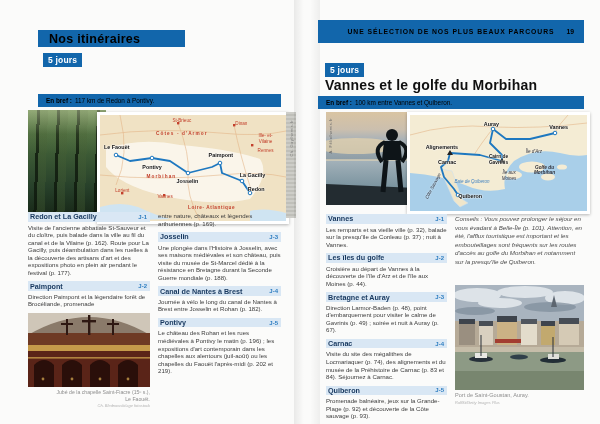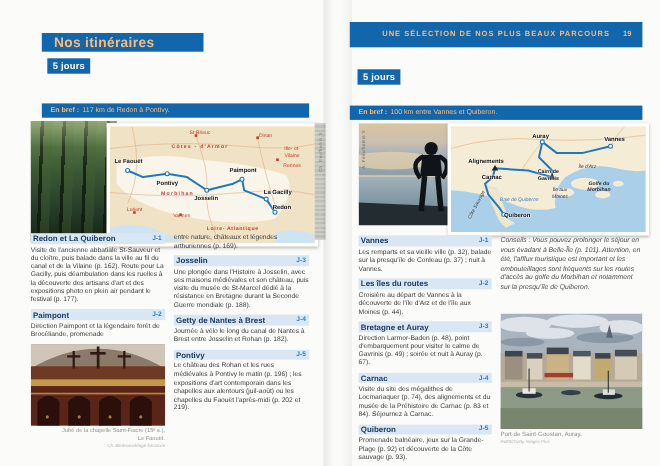--- a/index.html
+++ b/index.html
@@ -4,21 +4,21 @@
 <style>
   html,body{margin:0;padding:0;}
   body{
     width:600px;height:424px;position:relative;overflow:hidden;
     background:#fbfbfa;
     font-family:"Liberation Sans", sans-serif;
     -webkit-font-smoothing:antialiased;
   }
   .abs{position:absolute;}
   
-  .blue-bar{background:#1266ab;color:#fdba74;}
+  .blue-bar{background:#1266ab;color:#000000;}
   .badge{
     position:absolute;background:#1266ab;color:#fff;
     font-size:8.5px;font-weight:bold;padding:2px 5px 2px 5px;letter-spacing:.2px;
   }
   .page-title{position:absolute;font-weight:bold;color:#101010;font-size:14px;line-height:1.12;letter-spacing:.2px;}
   .enbref{position:absolute;display:flex;align-items:center;font-size:6.4px;}
   .enbref b{margin-right:3px;font-weight:bold;}
   .sec{margin-top:5px;}
   .sec:first-child{margin-top:0;}
   .sec-head{
@@ -131,21 +131,21 @@
     <span class="ml stop" style="left:84%;top:70%;">Redon</span>
   </div>
 
   <div class="gray-strip">
     <span class="vtext" style="position:absolute;left:3px;top:8px;">Ch. Guy/hemis.fr</span>
   </div>
 
   <div class="abs" style="left:28px;top:212px;width:122px;">
     <div class="sec">
       <div class="sec-head">
-        <span class="sec-title">Redon et La Quiberon</span>
+        <span class="sec-title">Redon et La Gacilly</span>
         <span class="sec-day">J-1</span>
       </div>
       <p class="sec-body">Visite de l'ancienne abbatiale St-Sauveur et du cloître, puis balade dans la ville au fil du canal et de la Vilaine (p. 162). Route pour La Gacilly, puis déambulation dans les ruelles à la découverte des artisans d'art et des expositions photo en plein air pendant le festival (p. 177).</p>
     </div>
     <div class="sec">
       <div class="sec-head">
         <span class="sec-title">Paimpont</span>
         <span class="sec-day">J-2</span>
       </div>
       <p class="sec-body">Direction Paimpont et la légendaire forêt de Brocéliande, promenade</p>
@@ -192,21 +192,21 @@
     <p class="sec-body" style="margin-top:0;">entre nature, châteaux et légendes arthuriennes (p. 169).</p>
     <div class="sec">
       <div class="sec-head">
         <span class="sec-title">Josselin</span>
         <span class="sec-day">J-3</span>
       </div>
       <p class="sec-body">Une plongée dans l'Histoire à Josselin, avec ses maisons médiévales et son château, puis visite du musée de St-Marcel dédié à la résistance en Bretagne durant la Seconde Guerre mondiale (p. 188).</p>
     </div>
     <div class="sec">
       <div class="sec-head">
-        <span class="sec-title">Getty de Nantes à Brest</span>
+        <span class="sec-title">Canal de Nantes à Brest</span>
         <span class="sec-day">J-4</span>
       </div>
       <p class="sec-body">Journée à vélo le long du canal de Nantes à Brest entre Josselin et Rohan (p. 182).</p>
     </div>
     <div class="sec">
       <div class="sec-head">
         <span class="sec-title">Pontivy</span>
         <span class="sec-day">J-5</span>
       </div>
       <p class="sec-body">Le château des Rohan et les rues médiévales à Pontivy le matin (p. 196) ; les expositions d'art contemporain dans les chapelles aux alentours (juil-août) ou les chapelles du Faouët l'après-midi (p. 202 et 219).</p>
@@ -218,20 +218,21 @@
 
 <div class="abs" style="left:300px;top:0;width:300px;height:424px;">
 
   <div class="abs blue-bar" style="left:18px;top:20px;width:266px;height:23px;display:flex;align-items:center;justify-content:center;">
     <span style="font-size:6.8px;font-weight:bold;letter-spacing:.95px;">UNE SÉLECTION DE NOS PLUS BEAUX PARCOURS</span>
     <span style="position:absolute;right:10px;font-size:6.8px;font-weight:bold;">19</span>
   </div>
 
   <div class="badge" style="left:25px;top:63px;">5 jours</div>
 
+  <div class="page-title" style="left:25px;top:78px;">Vannes et le golfe du Morbihan</div>
 
   <div class="enbref blue-bar" style="left:18px;top:96px;width:266px;height:13px;padding-left:8px;box-sizing:border-box;">
     <b>En bref :</b>
     <span>100 km entre Vannes et Quiberon.</span>
   </div>
 
   <div class="abs" style="left:26px;top:112px;width:180px;height:93px;">
     <svg viewBox="0 0 180 93" width="180" height="93" preserveAspectRatio="none">
       <defs>
         <linearGradient id="sky" x1="0" y1="0" x2="0" y2="1">
@@ -305,21 +306,21 @@
   <div class="abs" style="left:26px;top:214px;width:121px;">
     <div class="sec">
       <div class="sec-head">
         <span class="sec-title">Vannes</span>
         <span class="sec-day">J-1</span>
       </div>
       <p class="sec-body">Les remparts et sa vieille ville (p. 32), balade sur la presqu'île de Conleau (p. 37) ; nuit à Vannes.</p>
     </div>
     <div class="sec">
       <div class="sec-head">
-        <span class="sec-title">Les îles du routes</span>
+        <span class="sec-title">Les îles du golfe</span>
         <span class="sec-day">J-2</span>
       </div>
       <p class="sec-body">Croisière au départ de Vannes à la découverte de l'île d'Arz et de l'île aux Moines (p. 44).</p>
     </div>
     <div class="sec">
       <div class="sec-head">
         <span class="sec-title">Bretagne et Auray</span>
         <span class="sec-day">J-3</span>
       </div>
       <p class="sec-body">Direction Larmor-Baden (p. 48), point d'embarquement pour visiter le calme de Gavrinis (p. 49) ; soirée et nuit à Auray (p. 67).</p>

